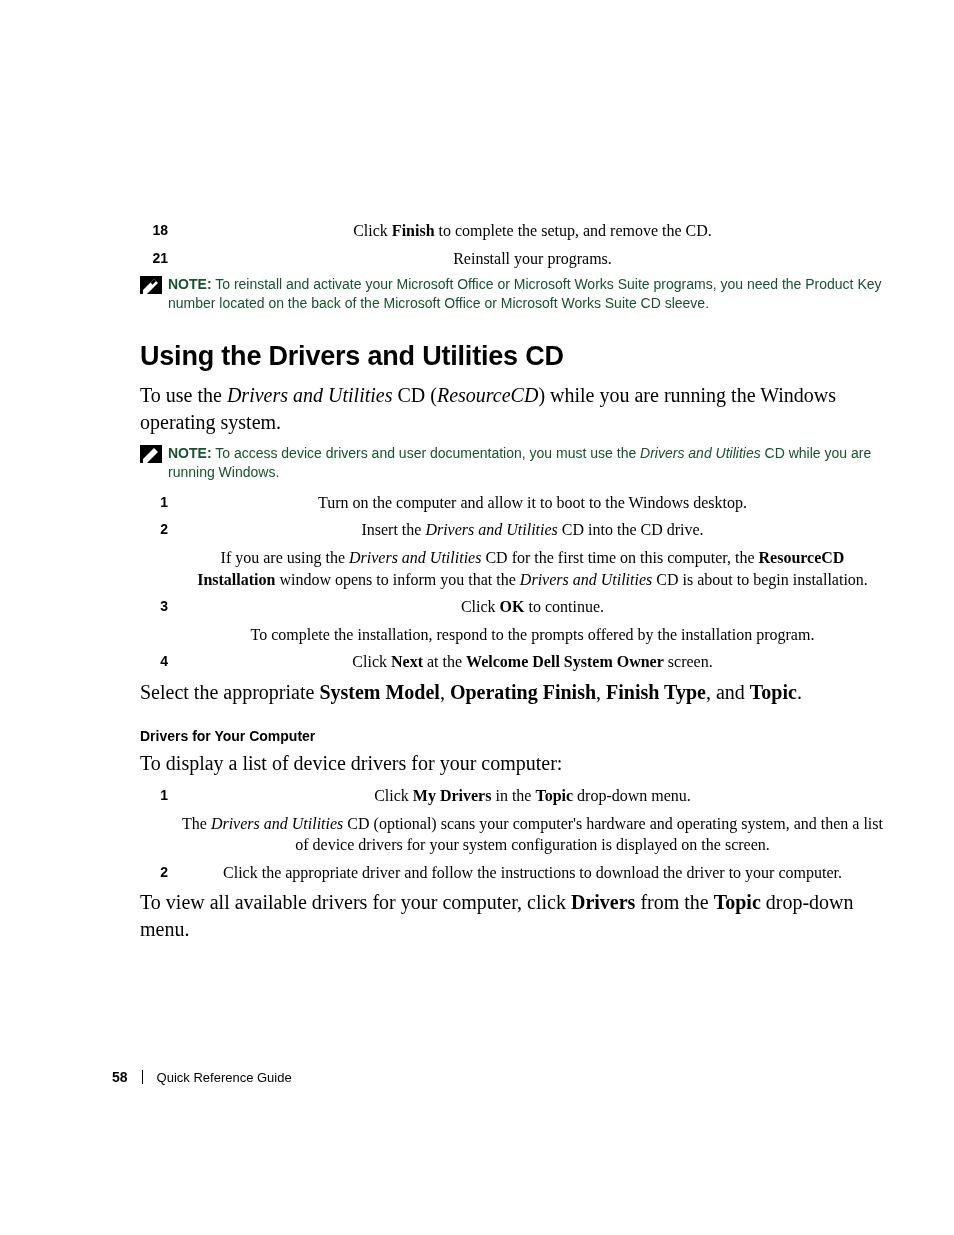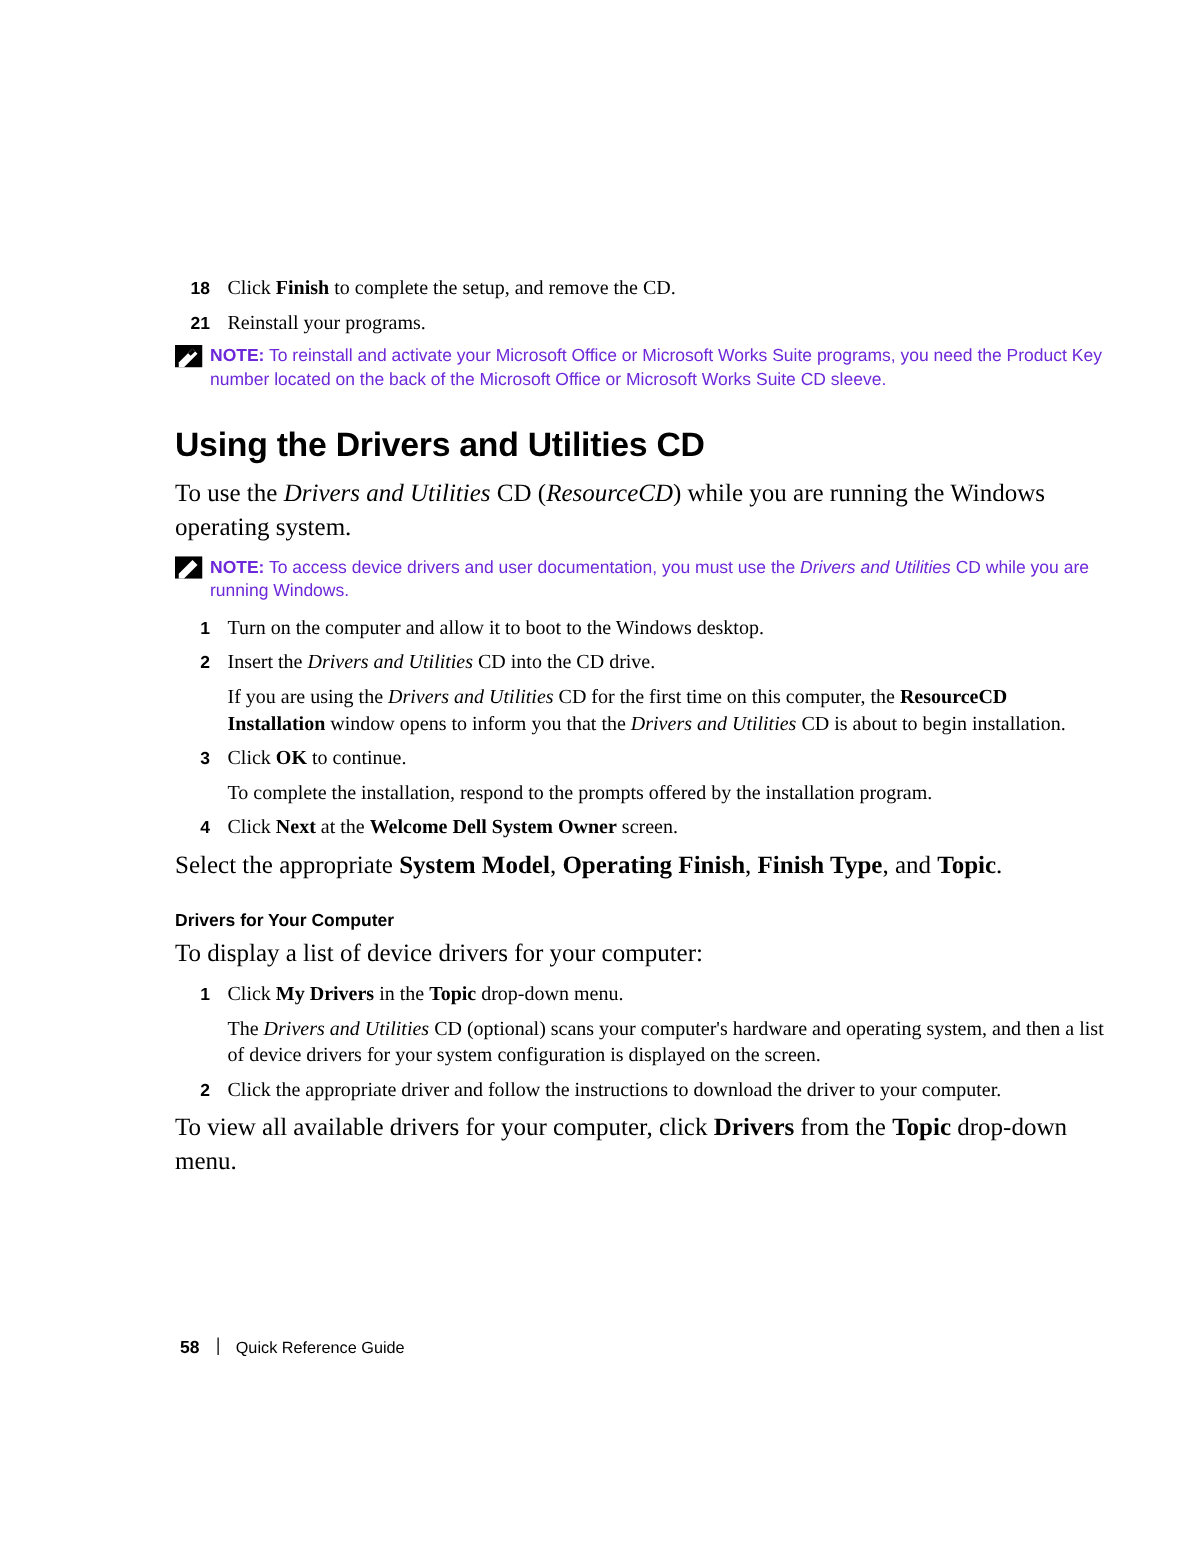--- a/index.html
+++ b/index.html
@@ -32,20 +32,21 @@
     font-family: 'Helvetica Neue', Helvetica, Arial, sans-serif;
     font-weight: 700;
     font-size: 14px;
     padding-top: 1px;
   }
   .ol-body {
     flex: 1 1 auto;
     padding-left: 14px;
     font-family: Georgia, 'Times New Roman', serif;
     font-size: 16px;
+    text-align: center;
   }
   .ol-body .bold { font-weight: 700; }
   .ol-body .italic { font-style: italic; }
   .followup {
     margin-top: 6px;
   }
   .note-row {
     display: flex;
     align-items: flex-start;
     margin: 6px 0 10px 0;
@@ -54,21 +55,21 @@
   .note-icon {
     width: 22px; height: 18px;
     flex: 0 0 22px;
     margin-top: 1px;
     margin-right: 6px;
   }
   .note-body {
     flex: 1 1 auto;
     font-family: 'Helvetica Neue', Helvetica, Arial, sans-serif;
     font-size: 14px;
-    color: #6d28d9;
+    color: #14532d;
   }
   .note-body .nlabel { font-weight: 700; }
   .note-body .italic { font-style: italic; }
   h1.section {
     font-family: 'Helvetica Neue', Helvetica, Arial, sans-serif;
     font-weight: 700;
     font-size: 27px;
     margin: 28px 0 10px 0;
     letter-spacing: -0.2px;
   }
@@ -84,21 +85,21 @@
     font-family: 'Helvetica Neue', Helvetica, Arial, sans-serif;
     font-weight: 700;
     font-size: 14px;
     margin: 22px 0 6px 0;
   }
   .indent-list {
     margin-left: 0;
   }
   .footer {
     position: absolute;
-    left: 144px;
+    left: 112px;
     bottom: 150px;
     font-family: 'Helvetica Neue', Helvetica, Arial, sans-serif;
     font-size: 13px;
     display: flex;
     align-items: center;
     gap: 14px;
   }
   .footer .pnum { font-weight: 700; font-size: 14px; }
   .footer .sep {
     width: 1px; height: 14px; background: #000;

